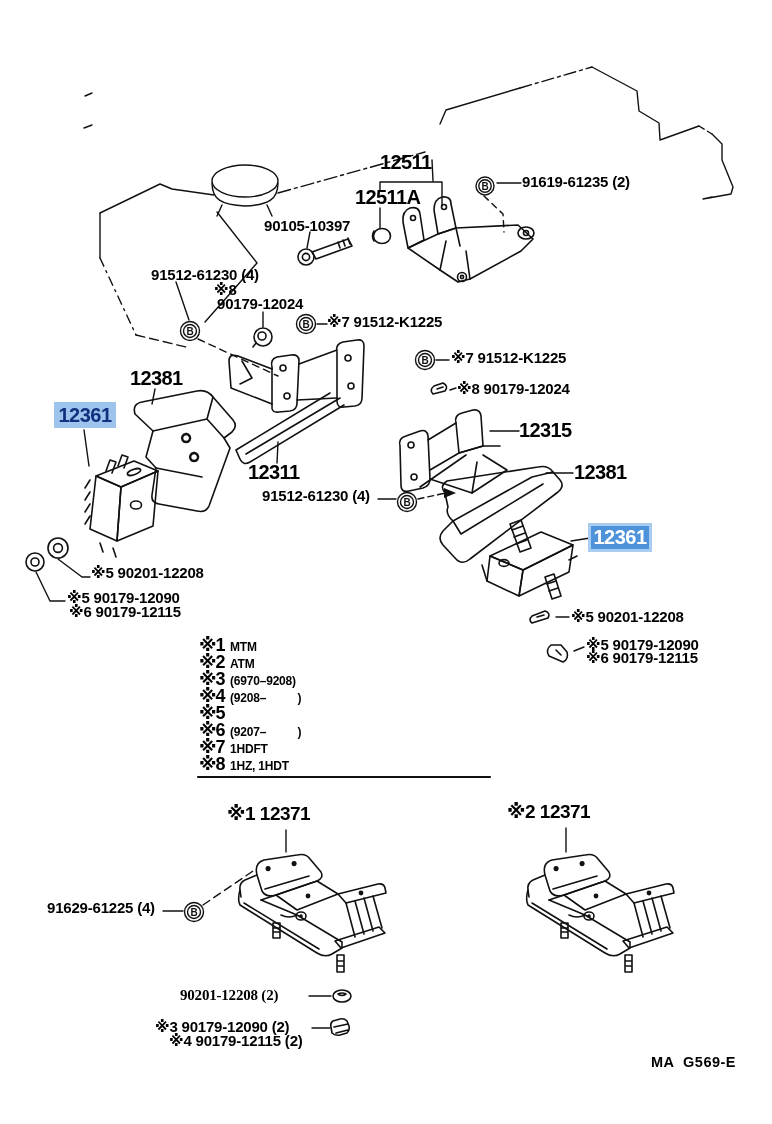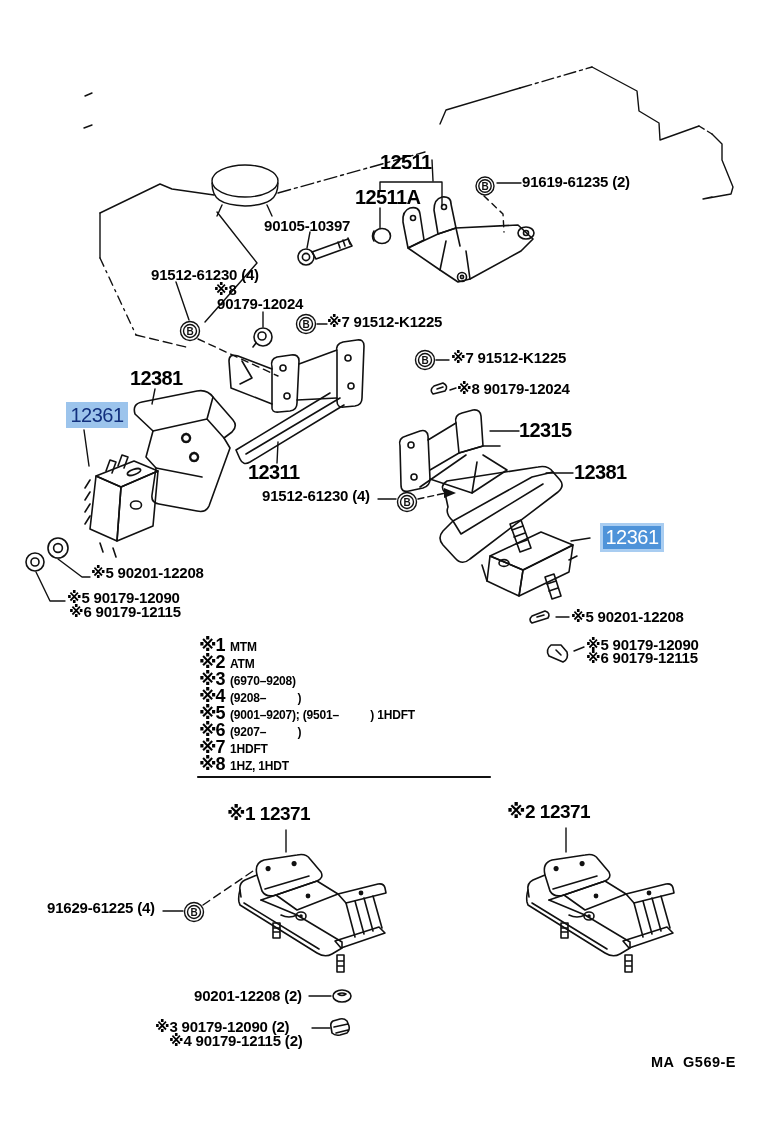--- a/index.html
+++ b/index.html
@@ -10,21 +10,21 @@
   }
   svg.art { position:absolute; left:0; top:0; z-index:1; }
   .lbl {
     position:absolute; z-index:2; font-weight:700; font-size:15px; color:#000;
     white-space:pre; letter-spacing:-0.2px; line-height:1.05;
   }
   .lg { font-size:20px; letter-spacing:-0.6px; }
   .md { font-size:19px; letter-spacing:-0.5px; }
   .hl {
     position:absolute; z-index:3; display:flex; align-items:center; justify-content:center;
-    font-weight:400; font-size:20px; letter-spacing:-0.5px; cursor:pointer;margin-left:12px;
+    font-weight:700; font-size:20px; letter-spacing:-0.5px; cursor:pointer;
   }
   .hl-left  { left:54px; top:402px; width:62px; height:26px; background:#9cc4ec; color:#12307e; }
   .hl-right { left:591px; top:526px; width:58px; height:23px; background:#4e93d9; color:#ffffff;
               box-shadow:0 0 0 3px #a9cdf1; }
   .legend { position:absolute; left:199px; top:634px; z-index:2; }
   .lrow { height:17px; display:flex; align-items:baseline; }
   .lmark { font-weight:700; font-size:18px; letter-spacing:-1px; width:31px; flex:0 0 31px; }
   .ltext { font-weight:700; font-size:12px; white-space:pre; letter-spacing:-0.2px; }
   .footer { font-size:14.5px; letter-spacing:0.5px; }
   .cbtxt { font:700 10px "Liberation Sans","DejaVu Sans",sans-serif; }
@@ -294,35 +294,34 @@
   <div class="lrow">
       <span class="lmark">※3</span>
       <span class="ltext">(6970–9208)</span>
     </div>
   <div class="lrow">
       <span class="lmark">※4</span>
       <span class="ltext">(9208–          )</span>
     </div>
   <div class="lrow">
       <span class="lmark">※5</span>
-      <span class="ltext">(9001–9207); (9501–          ) 1HDFT</span>
     </div>
   <div class="lrow">
       <span class="lmark">※6</span>
       <span class="ltext">(9207–          )</span>
     </div>
   <div class="lrow">
       <span class="lmark">※7</span>
       <span class="ltext">1HDFT</span>
     </div>
   <div class="lrow">
       <span class="lmark">※8</span>
       <span class="ltext">1HZ, 1HDT</span>
     </div>
 </div>
 
 <div class="lbl md" style="left:227px; top:804px;">※1 12371</div>
 <div class="lbl md" style="left:507px; top:802px;">※2 12371</div>
 <div class="lbl" style="left:47px; top:900px;">91629-61225 (4)</div>
-<div class="lbl" style="left:194px; top:988px;">90201-12208 (2)</div>
+<div class="lbl" style="left:180px; top:988px;font-family:Liberation Serif, serif;">90201-12208 (2)</div>
 <div class="lbl" style="left:155px; top:1019px;">※3 90179-12090 (2)</div>
 <div class="lbl" style="left:169px; top:1033px;">※4 90179-12115 (2)</div>
 <div class="lbl footer" style="left:651px; top:1055px;">MA  G569-E</div>
 
 </body></html>

